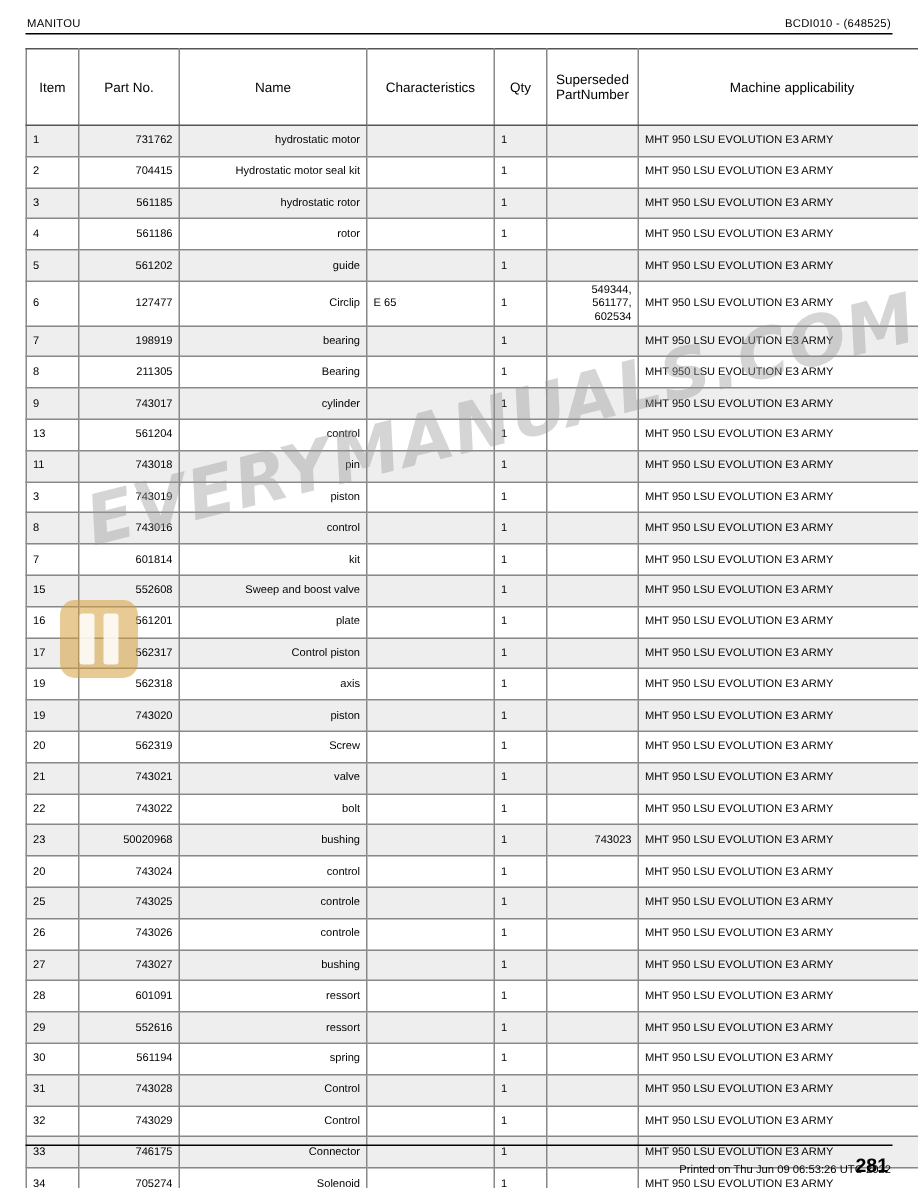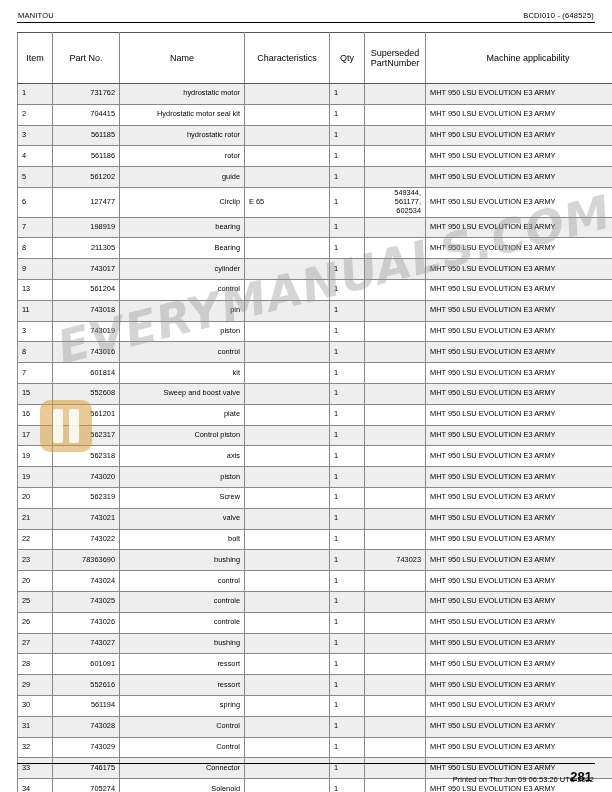--- a/index.html
+++ b/index.html
@@ -407,21 +407,21 @@
             <td class="col-item">22</td>
             <td class="col-part">743022</td>
             <td class="col-name">bolt</td>
             <td class="col-char"></td>
             <td class="col-qty">1</td>
             <td class="col-sup"></td>
             <td class="col-mach">MHT 950 LSU EVOLUTION E3 ARMY</td>
           </tr>
           <tr class="shaded">
             <td class="col-item">23</td>
-            <td class="col-part">78363690</td>
+            <td class="col-part">50020968</td>
             <td class="col-name">bushing</td>
             <td class="col-char"></td>
             <td class="col-qty">1</td>
             <td class="col-sup">743023</td>
             <td class="col-mach">MHT 950 LSU EVOLUTION E3 ARMY</td>
           </tr>
           <tr>
             <td class="col-item">20</td>
             <td class="col-part">743024</td>
             <td class="col-name">control</td>

